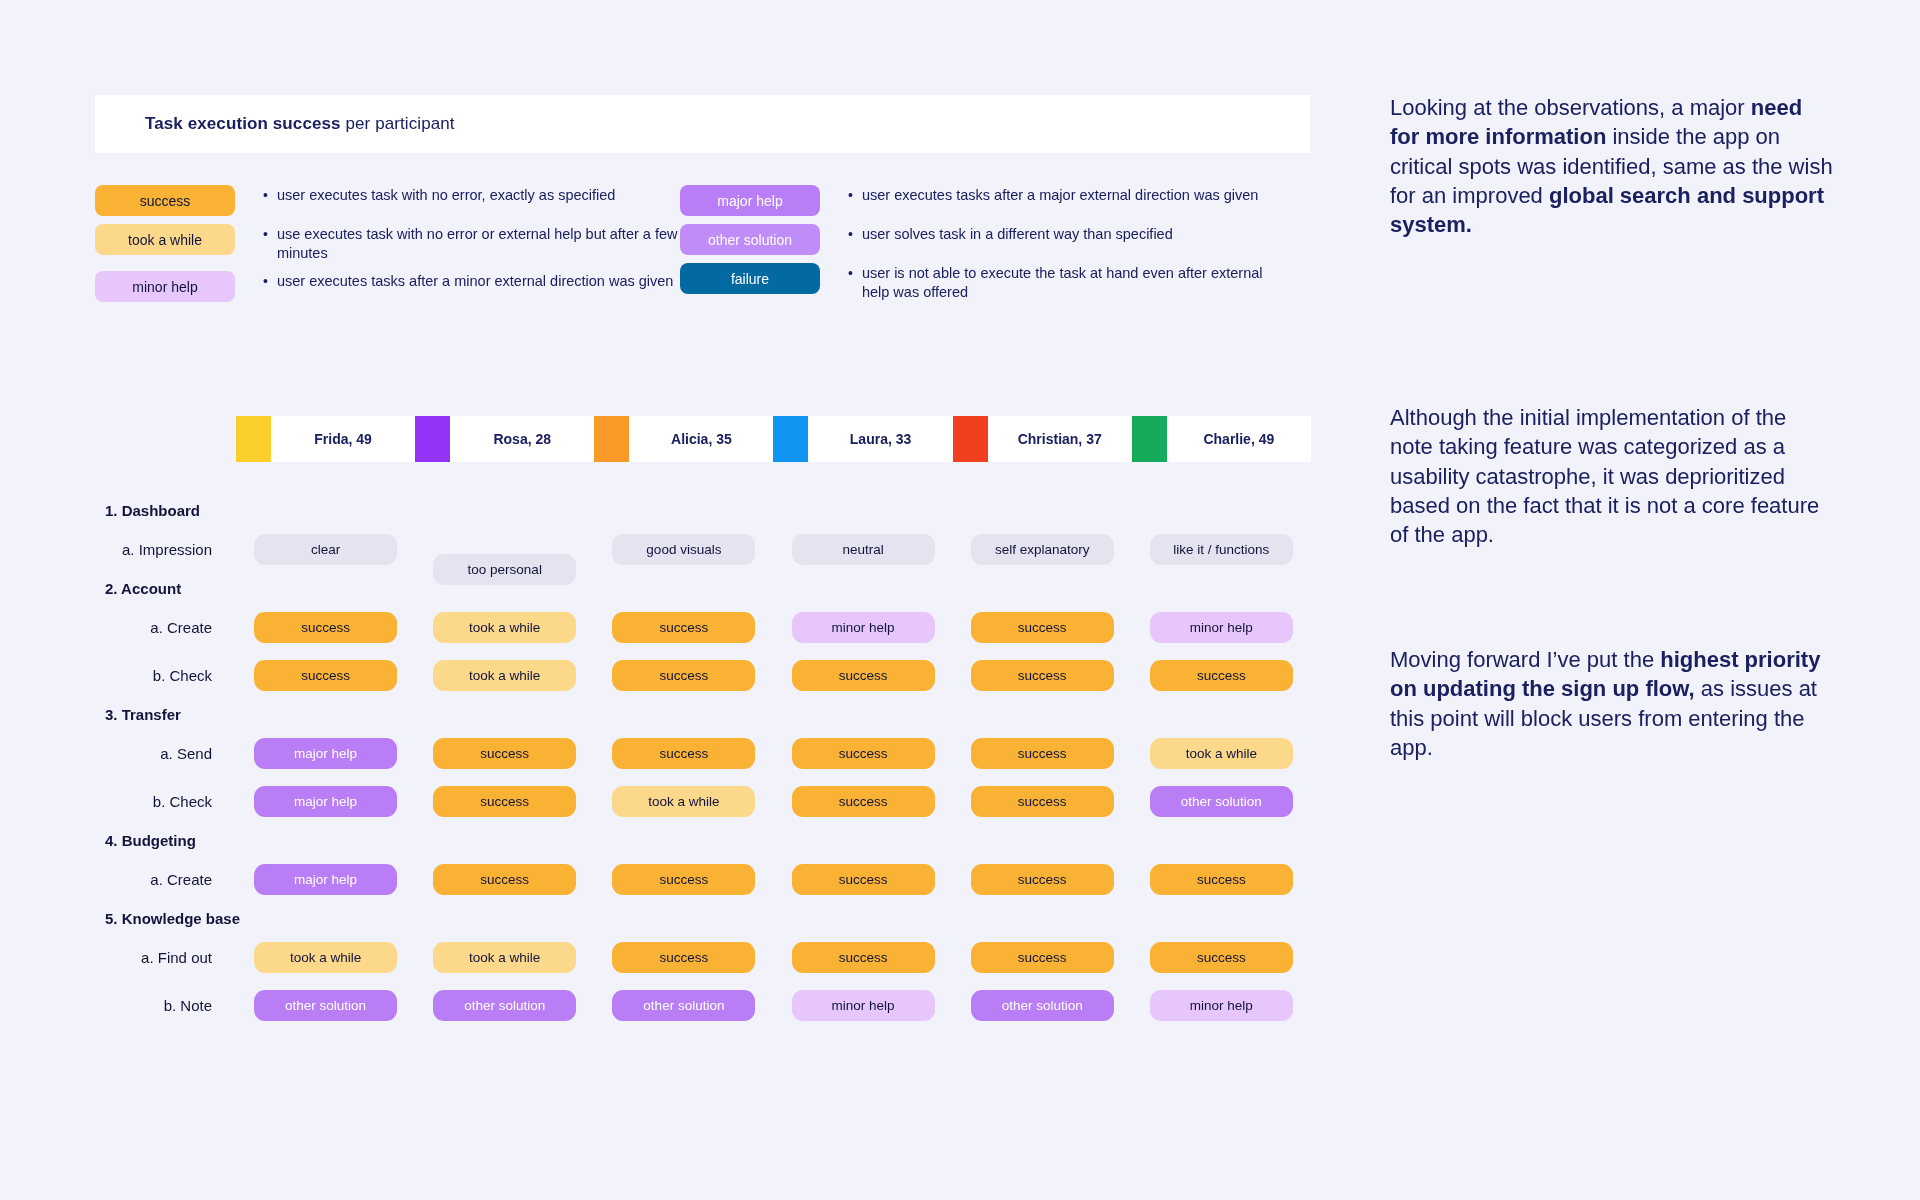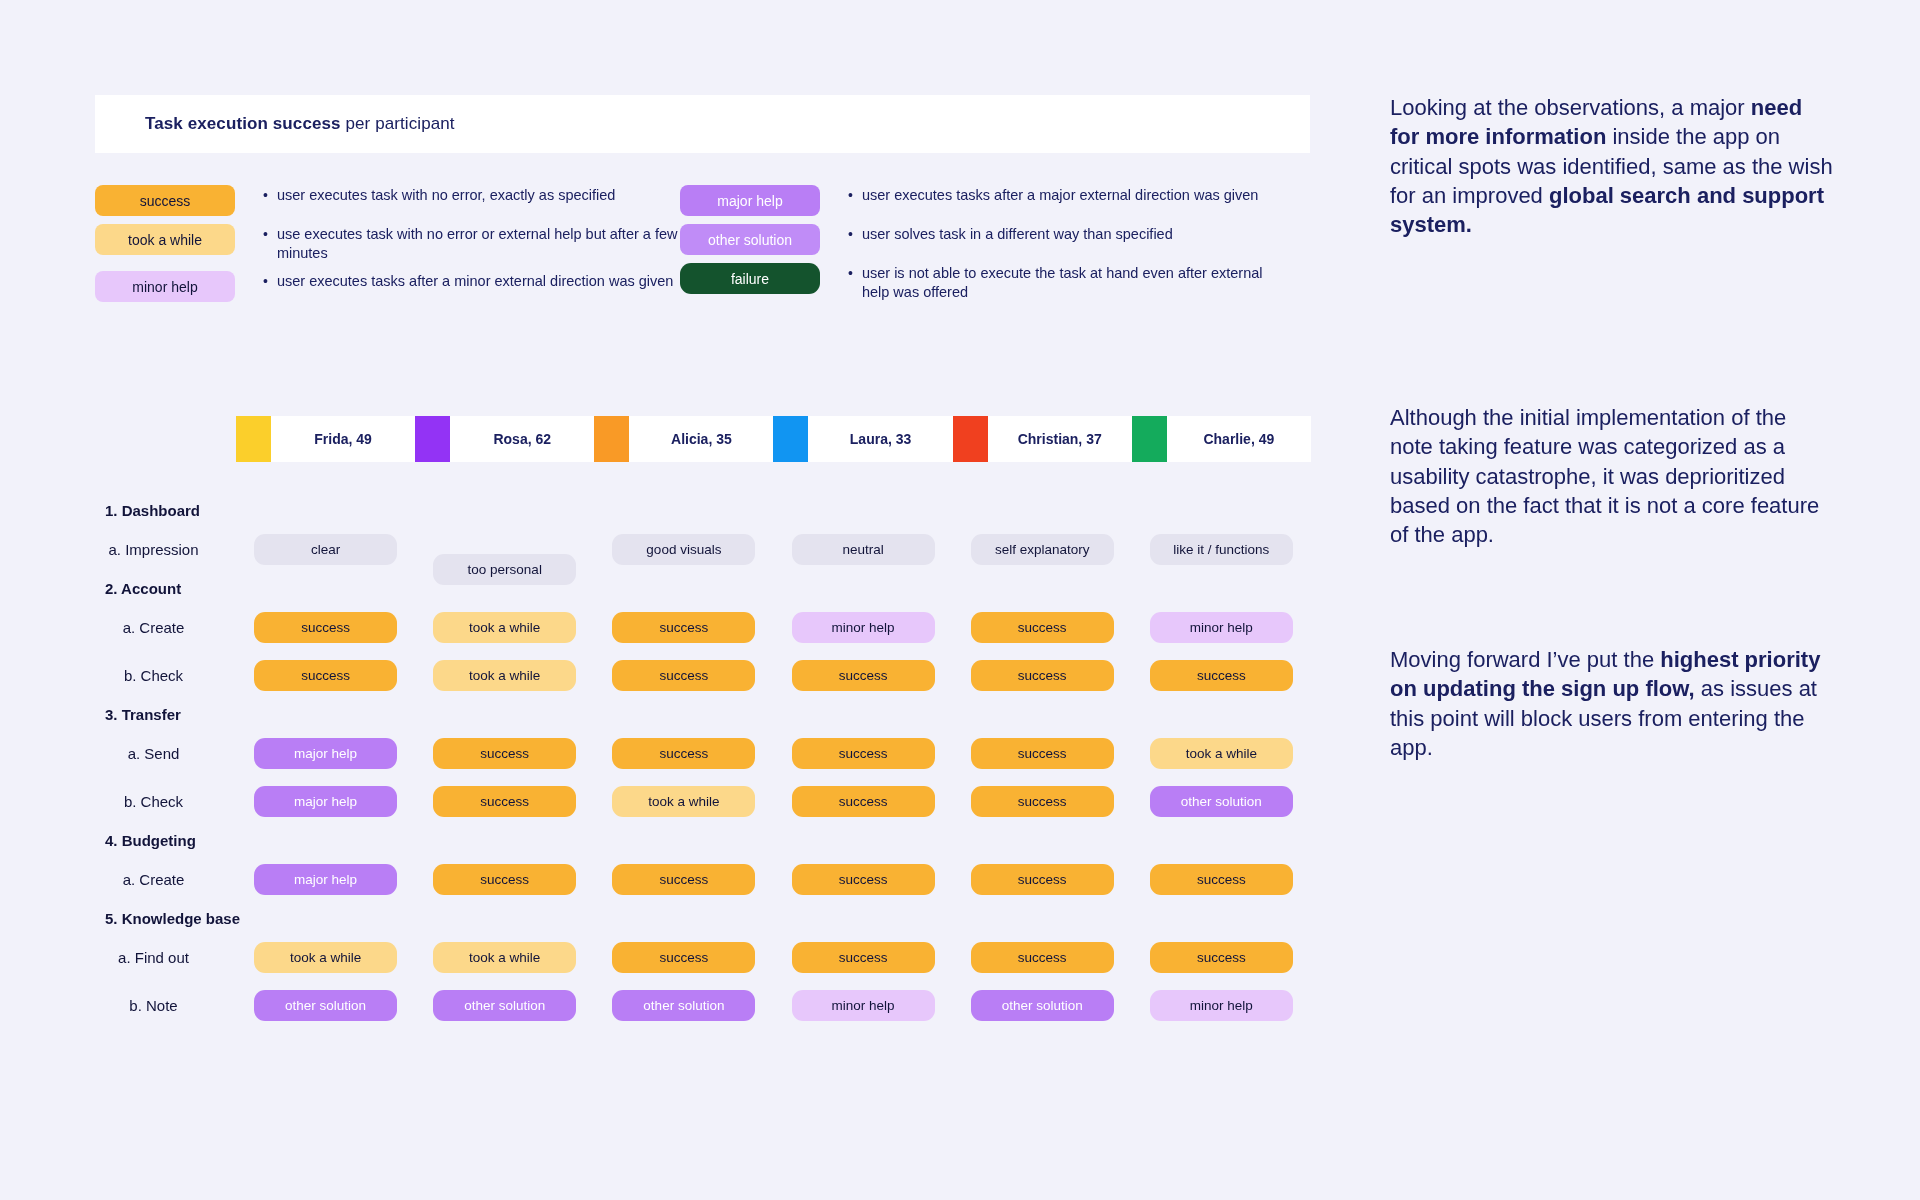--- a/index.html
+++ b/index.html
@@ -140,21 +140,21 @@
     padding-left: 10px;
   }
   .task-row {
     display: flex;
     align-items: center;
     height: 48px;
   }
   .task-label {
     width: 141px;
     min-width: 141px;
-    text-align: center;
+    text-align: right;
     padding-right: 24px;
     box-sizing: border-box;
     font-size: 15px;
     color: #12143a;
   }
   .cells {
     display: flex;
     flex: 1;
   }
   .cell {
@@ -243,37 +243,37 @@
           </div>
         </div>
         <div class="legend-row">
           <div class="legend-chip" style="background: rgb(192, 140, 247); color: rgb(255, 255, 255);">other solution</div>
           <div class="legend-desc">
             <span class="legend-bullet">•</span>
             <span>user solves task in a different way than specified</span>
           </div>
         </div>
         <div class="legend-row">
-          <div class="legend-chip" style="background: #14532d; color: rgb(255, 255, 255); border-radius: 11px;">failure</div>
+          <div class="legend-chip" style="background: #0369a1; color: rgb(255, 255, 255);">failure</div>
           <div class="legend-desc">
             <span class="legend-bullet">•</span>
             <span>user is not able to execute the task at hand even after external help was offered</span>
           </div>
         </div>
       </div>
   </div>
 
   <div id="participants">
       <div class="participant">
         <div class="participant-swatch" style="background: rgb(251, 207, 43);"></div>
         <div class="participant-name">Frida, 49</div>
       </div>
       <div class="participant">
         <div class="participant-swatch" style="background: rgb(147, 51, 245);"></div>
-        <div class="participant-name">Rosa, 62</div>
+        <div class="participant-name">Rosa, 28</div>
       </div>
       <div class="participant">
         <div class="participant-swatch" style="background: rgb(249, 154, 38);"></div>
         <div class="participant-name">Alicia, 35</div>
       </div>
       <div class="participant">
         <div class="participant-swatch" style="background: rgb(17, 149, 242);"></div>
         <div class="participant-name">Laura, 33</div>
       </div>
       <div class="participant">

